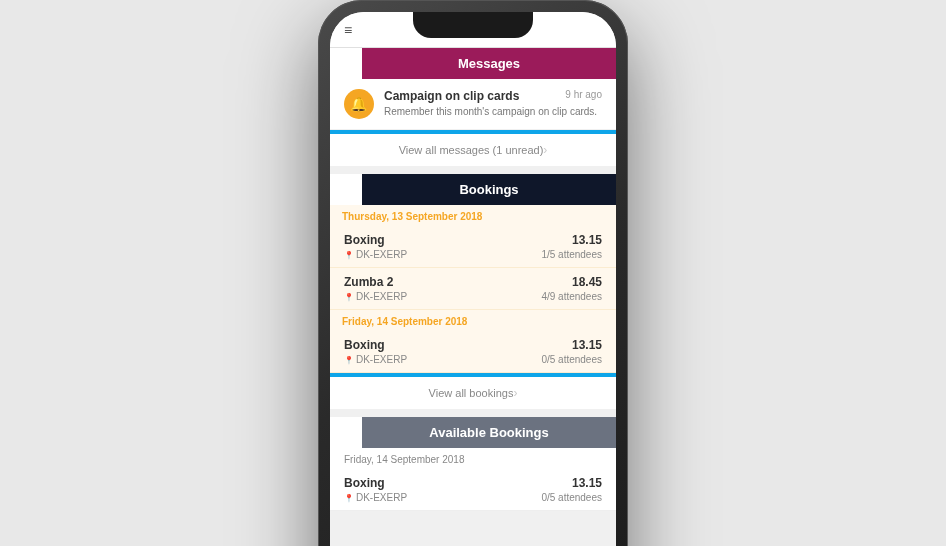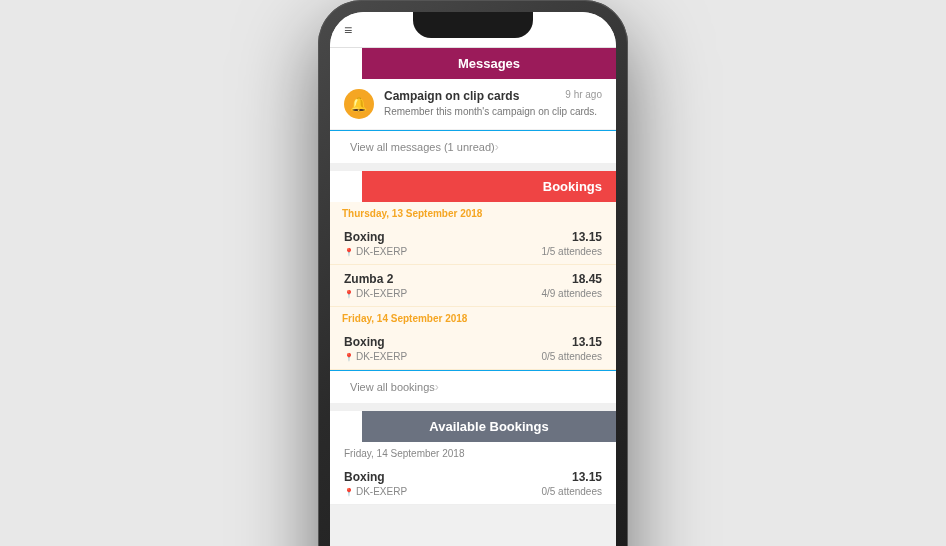--- a/index.html
+++ b/index.html
@@ -114,22 +114,21 @@
       font-weight: 600;
       color: #fff;
       margin-left: 32px;
     }
 
     .messages-header {
       background: #9b1b5a;
     }
 
     .bookings-header {
-      background: #ef4444;
-      text-align: right;
+      background: #0f172a;
     }
 
     .available-header {
       background: #6b7280;
     }
 
     
     .message-item {
       display: flex;
       align-items: flex-start;
@@ -174,24 +173,24 @@
     .message-preview {
       font-size: 10px;
       color: #777;
       margin-top: 2px;
       line-height: 1.3;
     }
 
     
     .view-all-row {
       display: flex;
-      justify-content: flex-start;
-      align-items: center;
-      padding: 9px 20px;
-      border-top: 1px solid #0ea5e9;
+      justify-content: center;
+      align-items: center;
+      padding: 9px 28px;
+      border-top: 4px solid #0ea5e9;
     }
 
     .view-all-text {
       font-size: 11px;
       color: #888;
     }
 
     .chevron {
       font-size: 12px;
       color: #ccc;

